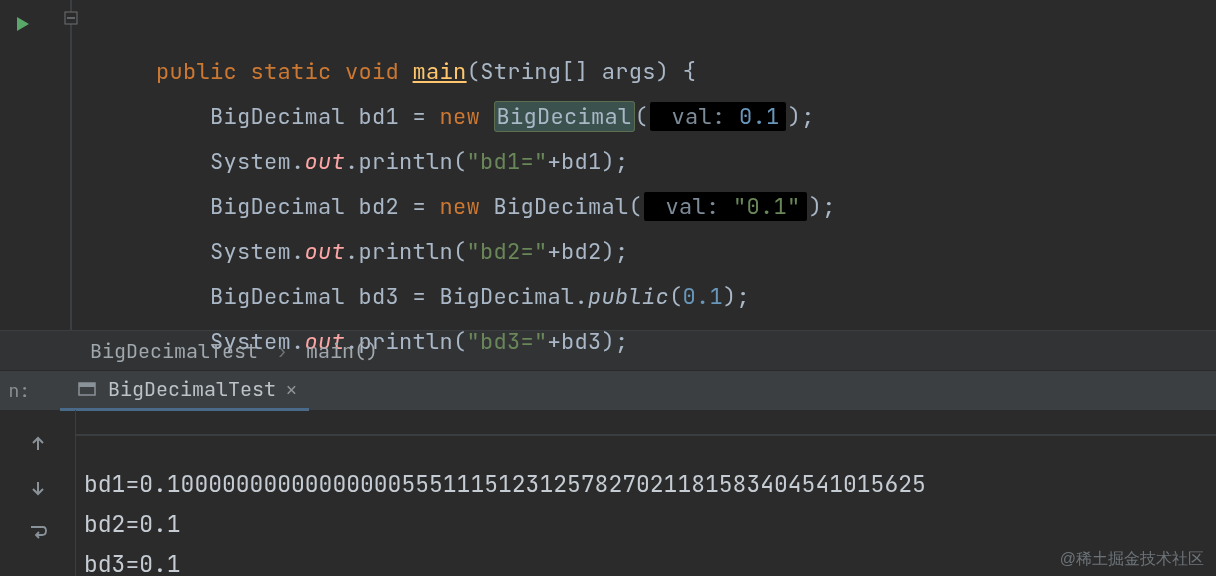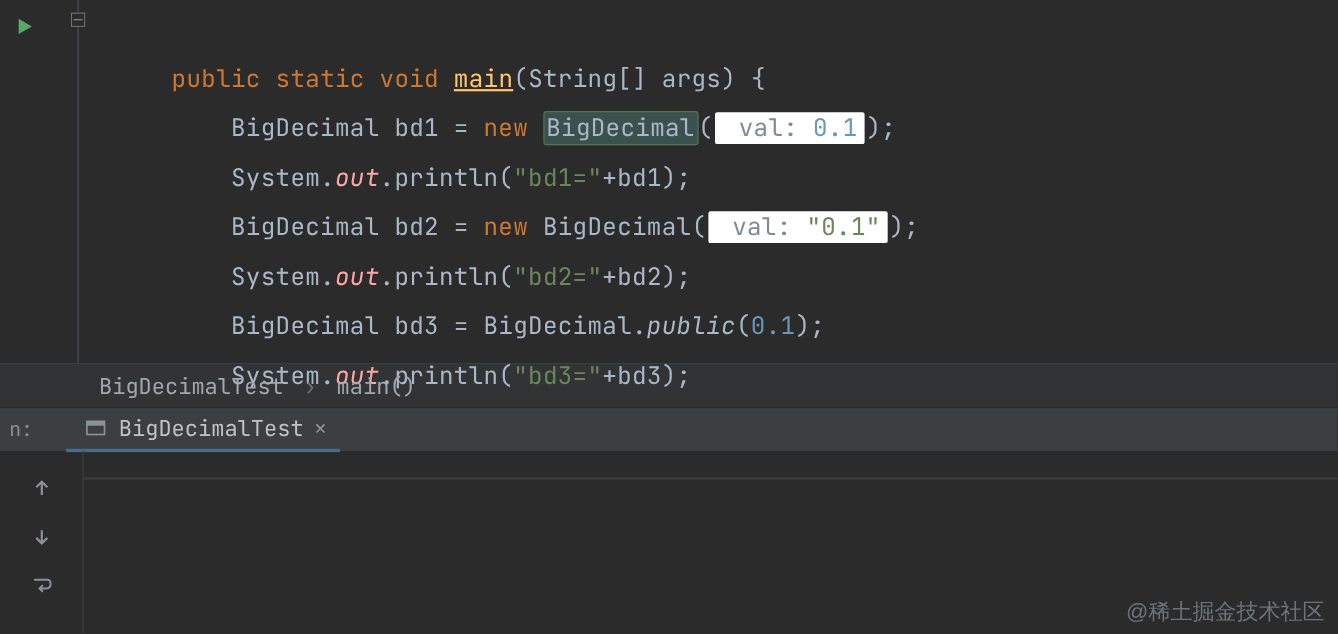--- a/index.html
+++ b/index.html
@@ -16,21 +16,21 @@
   .gutter { width:46px; padding-top:4px; display:flex; flex-direction:column; align-items:center; position:relative; }
   .run-icon { margin-top:6px; }
   .fold-line { position:absolute; left:70px; top:0; width:2px; height:330px; background:#3b3f41; }
   .fold-knob { position:absolute; top:3px; left:64px; }
   .code-area { padding-top:4px; padding-left:110px; white-space:pre; line-height:45px; letter-spacing:0.3px; }
   .kw { color:#cc7832; }
   .type-main { color:#ffc66d;text-decoration:underline; }
   .static-field { color:#fca5a5; font-style:italic; }
   .str { color:#6a8759; }
   .num { color:#6897bb; }
-  .hint-box { background:#ffffff; border-radius:2px; padding:0 6px 0 8px; margin:0 2px; }
+  .hint-box { background:#000000; border-radius:2px; padding:0 6px 0 8px; margin:0 2px; }
   .hint-key { color:#7d8b99; }
   .ident { color:#a9b7c6;margin-top:18px; }
   .highl { background:#3b514d; border:1px solid #5c6e4f; border-radius:3px; padding:0 2px;}
   .ital { font-style:italic; }
 
   .breadcrumb {
     height:40px; background:#313335; display:flex; align-items:center;
     padding-left:90px; font-size:20px; color:#a0a7ad;
     border-top:1px solid #3b3e40;
   }
@@ -40,21 +40,21 @@
   .run-label-left { width:30px; text-align:right; color:#8a8f93; font-size:18px; padding-right:0;}
   .run-tab { display:flex; align-items:center; height:40px; padding:0 12px 0 18px; border-bottom:3px solid #4a6a8a; margin-left:30px;}
   .run-tab .title { color:#bcc3c8; font-size:20px; margin-left:10px;}
   .close-x { color:#8f9598; margin-left:10px; font-size:18px;}
 
   .console { display:flex; height:166px; background:#2b2b2b; }
   .console-gutter { width:76px; display:flex; flex-direction:column; align-items:center; padding-top:12px; border-right:1px solid #3b3e40;}
   .console-gutter .tool { height:44px; display:flex; align-items:center; justify-content:center; }
   .console-out { padding:14px 0 0 8px; font-size:23px; line-height:40px; color:#c5ccd3; white-space:pre; }
 
-  .watermark { position:absolute; right:12px; bottom:6px; font-size:20px; color:#6d7479; font-family:sans-serif;}
+  .watermark { position:absolute; right:12px; bottom:6px; font-size:16px; color:#6d7479; font-family:sans-serif;}
   .divider-thin { position:absolute; top:434px; left:76px; right:0; height:2px; background:#3b3e40;}
 </style>
 </head>
 <body>
 
 <div class="editor">
   <div class="gutter">
     <span class="run-icon">
       <svg width="16" height="16">
           <polygon points="2,1 14,8 2,15" fill="#59a869"></polygon>
@@ -112,15 +112,20 @@
       <svg width="18" height="18">
           <path d="M9 3 L9 15 M4 10 L9 15 L14 10" stroke="#8a9299" stroke-width="2" fill="none"></path>
         </svg>
     </div>
     <div class="tool">
       <svg width="20" height="18">
           <path d="M3 4 L15 4 Q18 4 18 8 Q18 12 14 12 L9 12 M11 9 L8 12 L11 15" stroke="#8a9299" stroke-width="1.8" fill="none"></path>
         </svg>
     </div>
   </div>
+  <div class="console-out">
+<span>bd1=0.1000000000000000055511151231257827021181583404541015625</span>
+<span>bd2=0.1</span>
+<span>bd3=0.1</span>
+  </div>
 </div>
 
 <div class="watermark">@稀土掘金技术社区</div>
 
 </body></html>

